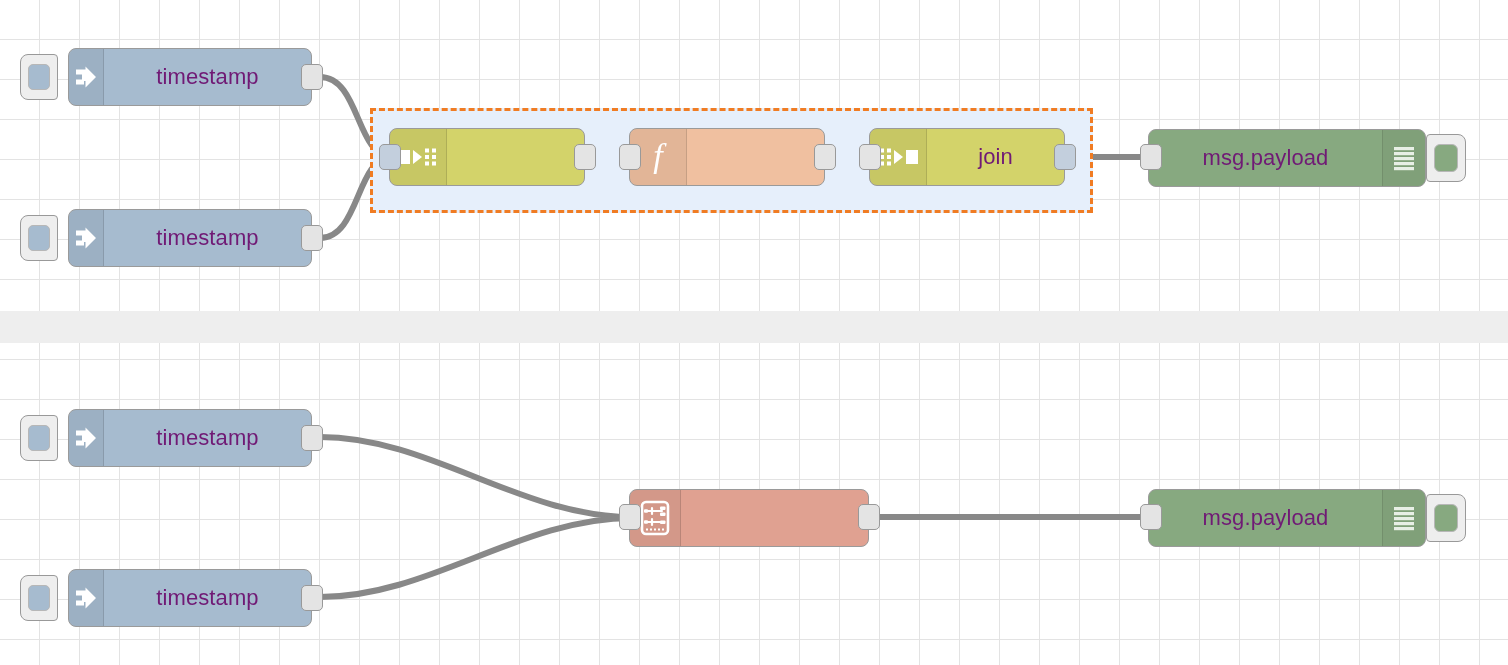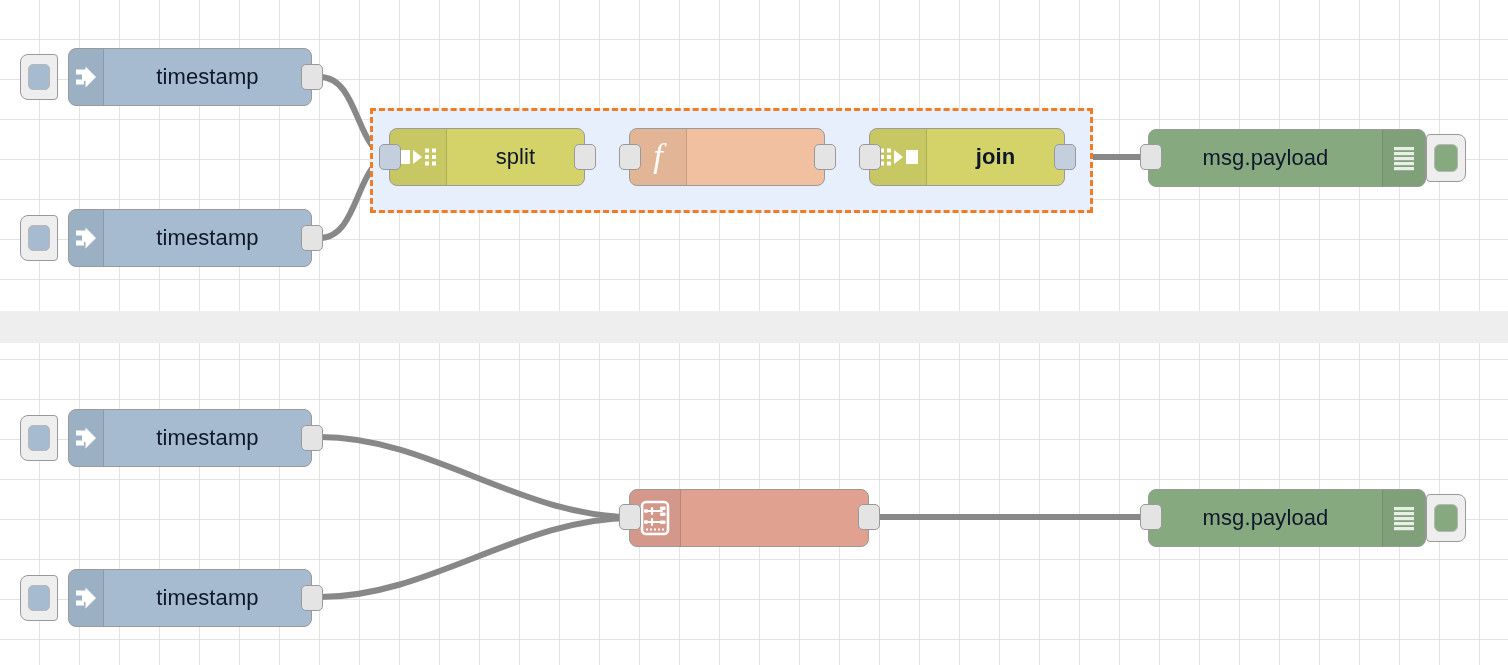--- a/index.html
+++ b/index.html
@@ -59,30 +59,30 @@
     justify-content: center;
     border-right: 1px solid rgba(0,0,0,0.12);
     background: rgba(0,0,0,0.05);
   }
   .node-label {
     flex: 1 1 auto;
     display: flex;
     align-items: center;
     justify-content: center;
     font-size: 22px;
-    color: #0f172a;
+    color: #701a75;
     letter-spacing: 0.1px;
     white-space: nowrap;
     padding: 0 8px;
   }
 
   
   .n-inject  { background: #a6bbcf; }
   .n-split   { background: #d3d36a; }
-  .n-join    { background: #d3d36a; font-weight: bold; }
+  .n-join    { background: #d3d36a; }
   .n-func    { background: #f0c0a0; }
   .n-subflow { background: #e0a191; }
   .n-debug   { background: #87a980; }
 
   .n-inject .node-icon-box,
   .n-split  .node-icon-box,
   .n-join   .node-icon-box,
   .n-func   .node-icon-box,
   .n-subflow .node-icon-box { background: rgba(0,0,0,0.055); }
 
@@ -226,21 +226,20 @@
           <polygon points="16,5 25,12 16,19"></polygon>
           <rect x="28" y="3.5" width="4" height="4"></rect>
           <rect x="35" y="3.5" width="4" height="4"></rect>
           <rect x="28" y="10" width="4" height="4"></rect>
           <rect x="35" y="10" width="4" height="4"></rect>
           <rect x="28" y="16.5" width="4" height="4"></rect>
           <rect x="35" y="16.5" width="4" height="4"></rect>
         </g>
       </svg>
     </div>
-    <div class="node-label">split</div>
   </div>
   <div class="port" style="left:574px; top:144px;"></div>
 
   <div class="port" style="left:619px; top:144px;"></div>
   <div class="node n-func" style="left:629px; top:128px; width:196px; height:58px;">
     <div class="node-icon-box" style="flex:0 0 56px; width:56px;">
       <svg class="ico" width="30" height="40" viewBox="0 0 30 40">
         <text x="15" y="30" text-anchor="middle" font-family="Liberation Serif, serif" font-style="italic" font-size="34" fill="#ffffff">f</text>
       </svg>
     </div>

